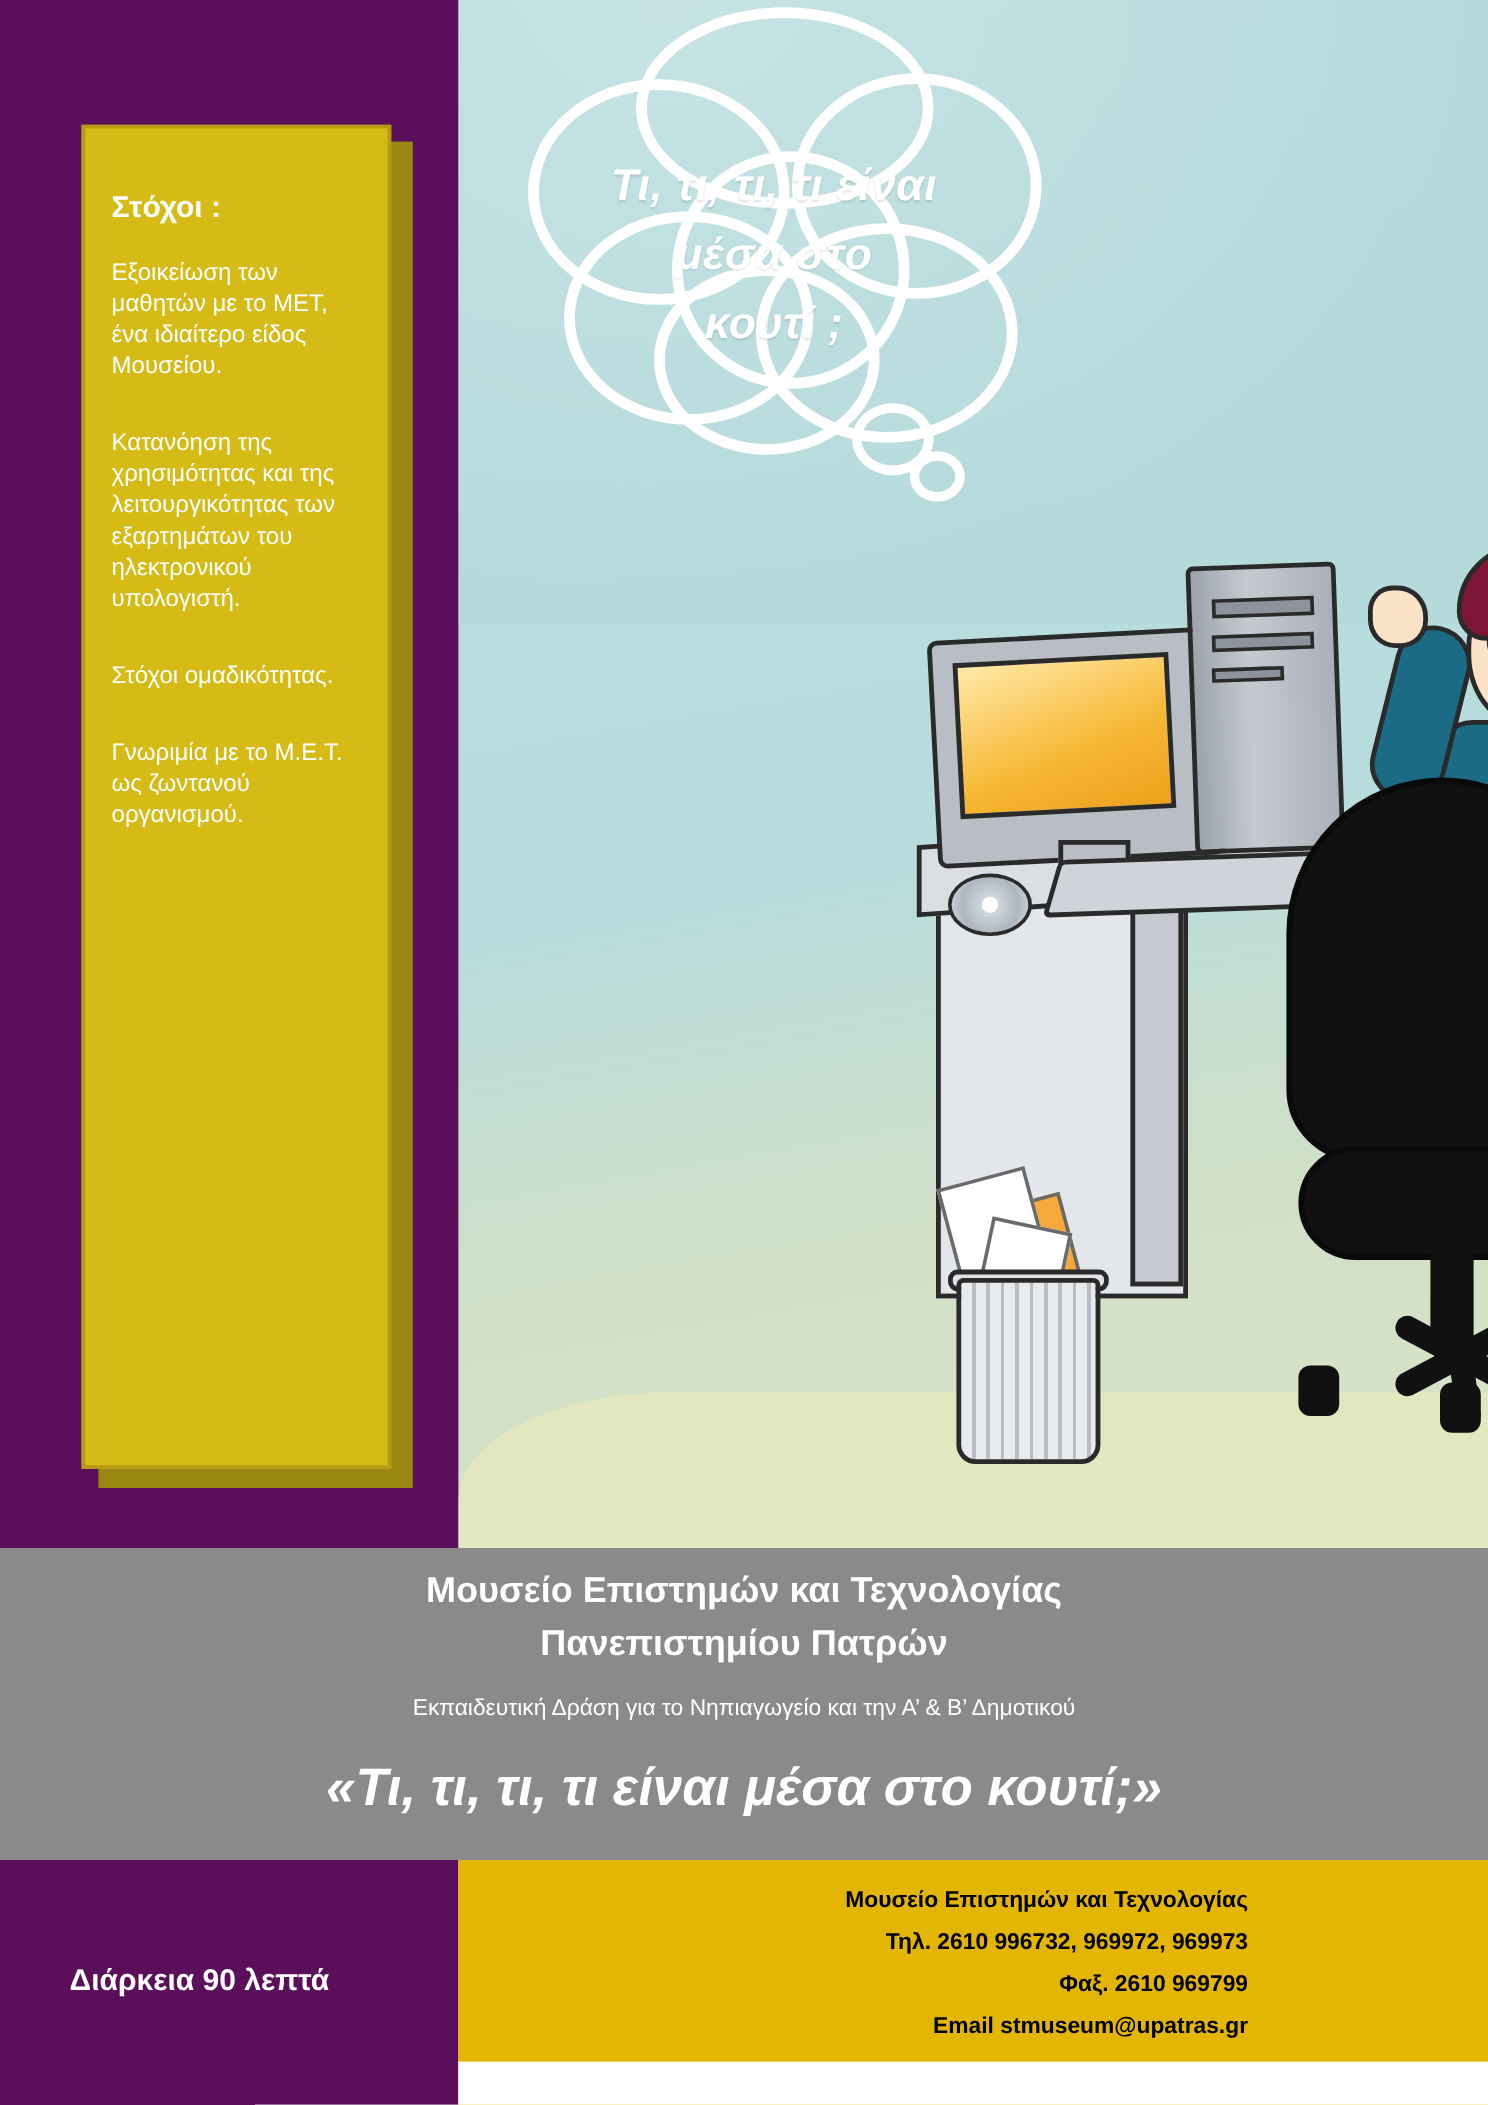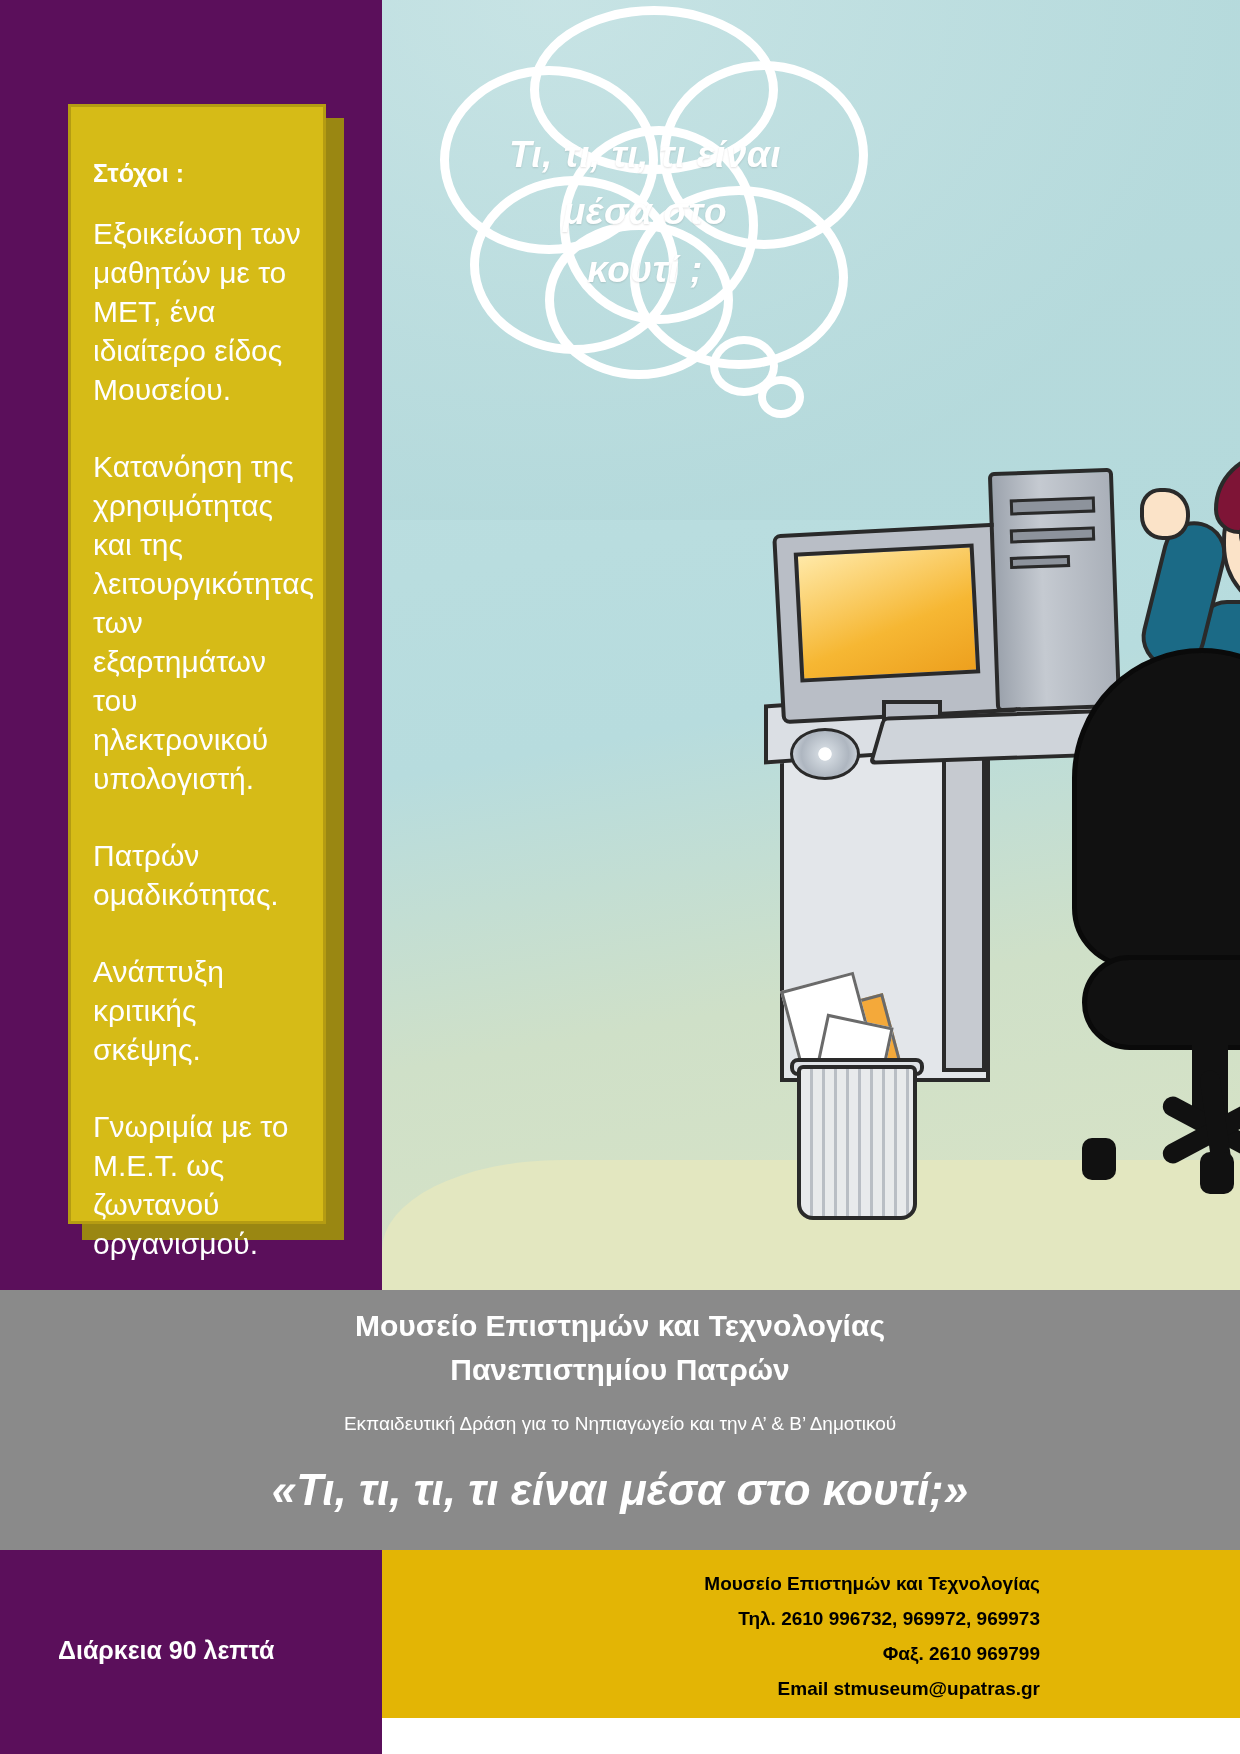--- a/index.html
+++ b/index.html
@@ -359,21 +359,21 @@
     padding: 52px 22px 20px 22px;
     color: #ffffff;
   }
   .goalbox h2 {
     margin: 0 0 26px 0;
     font-size: 25px;
     font-weight: bold;
   }
   .goalbox p {
     margin: 0 0 38px 0;
-    font-size: 30px;
+    font-size: 20px;
     line-height: 1.3;
   }
 
   
   .gray-band {
     position: absolute;
     left: 0; top: 1290px;
     width: 1240px;
     height: 260px;
     background: #8a8a8a;
@@ -512,22 +512,21 @@
       <div class="paper" style="left:438px;top:1020px;width:62px;height:56px;transform:rotate(12deg);"></div>
       <div class="bin-rim"></div>
       <div class="bin"></div>
     </div>
 
     <div class="goalbox-shadow"></div>
     <div class="goalbox">
       <h2>Στόχοι :</h2>
       <p>Εξοικείωση των μαθητών με το ΜΕΤ, ένα ιδιαίτερο είδος Μουσείου.</p>
       <p>Κατανόηση  της χρησιμότητας και της λειτουργικότητας των εξαρτημάτων του ηλεκτρονικού υπολογιστή.</p>
-      <p>Πατρών ομαδικότητας.</p>
-      <p>Ανάπτυξη κριτικής σκέψης.</p>
+      <p>Στόχοι ομαδικότητας.</p>
       <p>Γνωριμία με το Μ.Ε.Τ. ως ζωντανού οργανισμού.</p>
     </div>
   </div>
 
   <div class="gray-band">
     <div class="title1">
       <div>Μουσείο Επιστημών και Τεχνολογίας</div>
       <div>Πανεπιστημίου Πατρών</div>
     </div>
     <div class="subtitle">Εκπαιδευτική Δράση για το Νηπιαγωγείο και την Α’ &amp; Β’ Δημοτικού</div>

